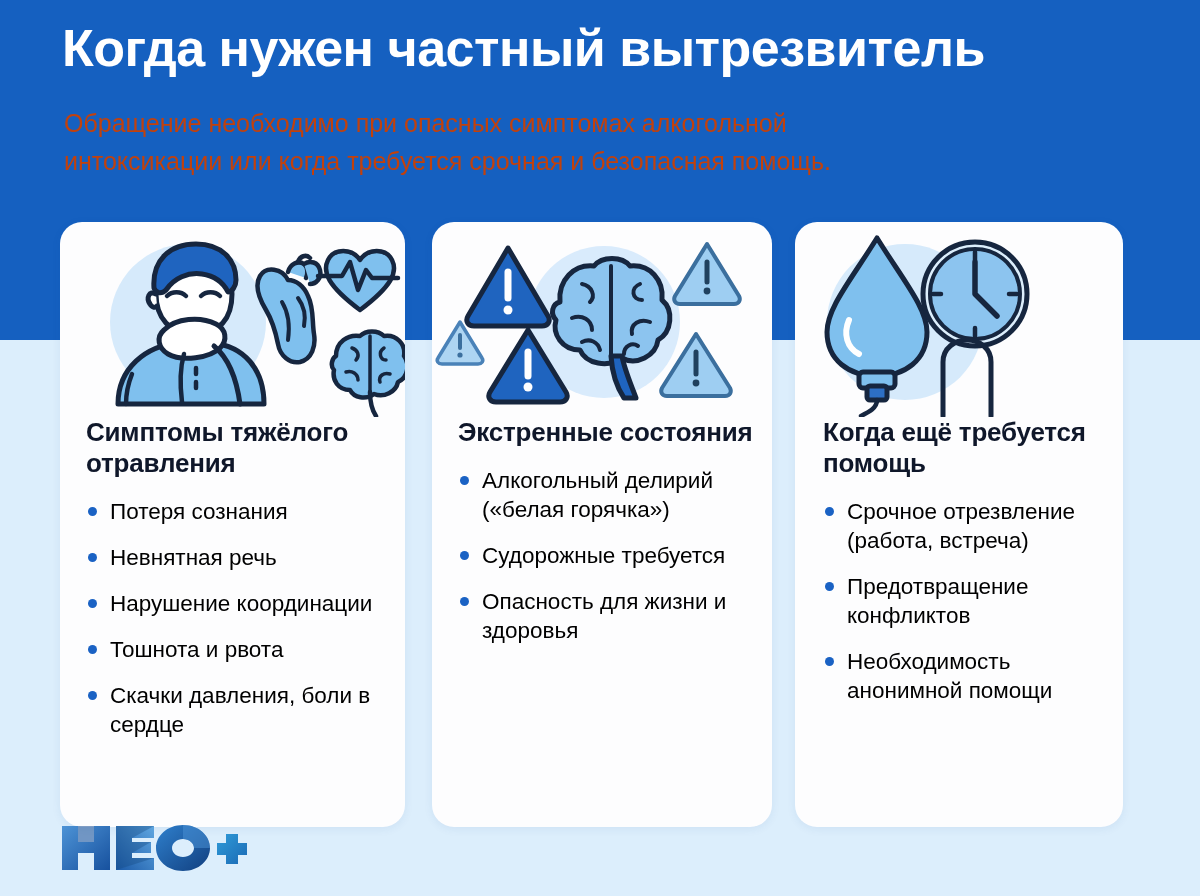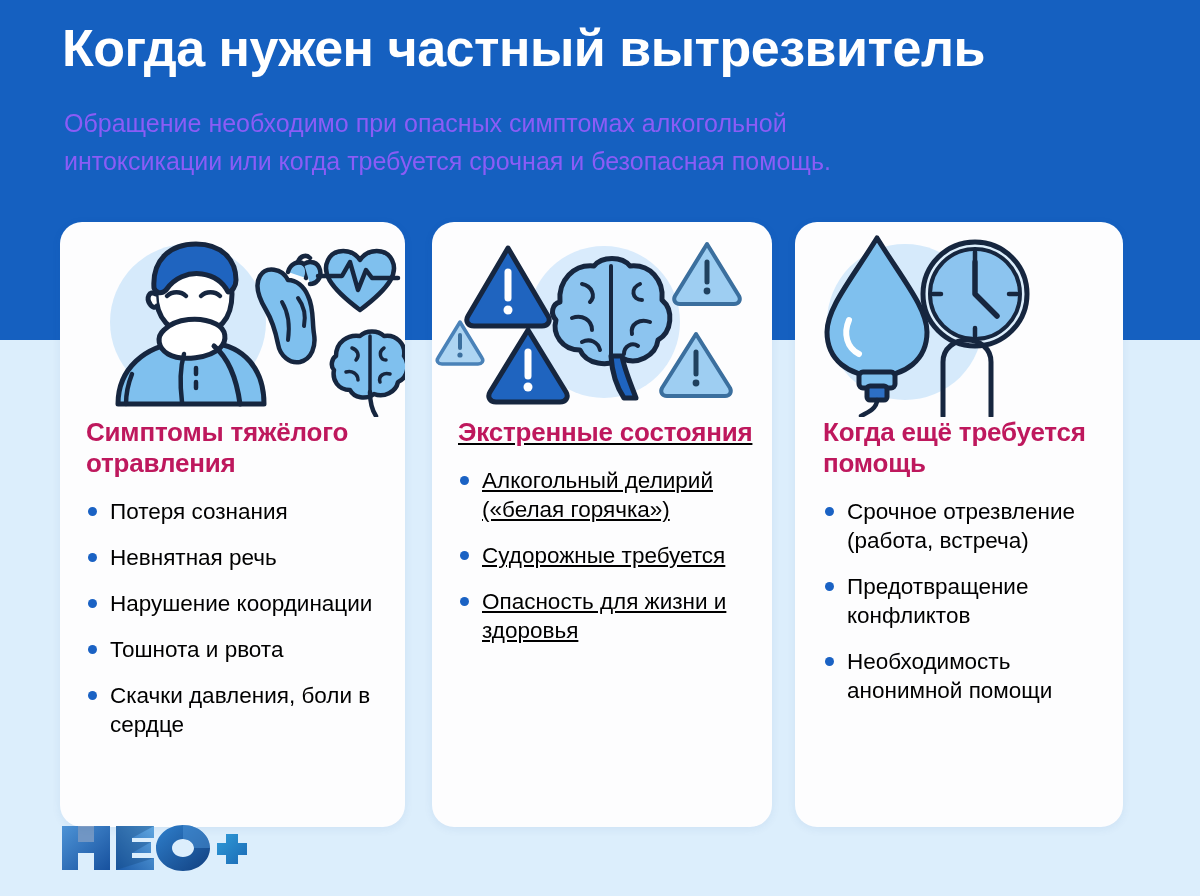--- a/index.html
+++ b/index.html
@@ -50,21 +50,21 @@
     line-height: 60px;
     font-weight: bold;
     letter-spacing: -0.5px;
     white-space: nowrap;
   }
   .subtitle {
     position: absolute;
     left: 64px;
     top: 104px;
     width: 1040px;
-    color: #8b5cf6;
+    color: #c2410c;
     font-size: 25px;
     line-height: 38px;
     font-weight: normal;
   }
   .subtitle-line { display: block; }
 
   
   .cards {
     position: absolute;
     left: 0; top: 0;
@@ -75,34 +75,34 @@
   .card {
     position: absolute;
     top: 222px;
     height: 605px;
     background: #fdfdfe;
     border-radius: 22px;
     box-shadow: 0 2px 10px rgba(20, 70, 140, 0.07);
     overflow: hidden;
   }
   .card-1 { left: 60px;  width: 345px; }
-  .card-2 { left: 432px; width: 340px; text-decoration: underline; }
+  .card-2 { left: 432px; width: 340px; }
   .card-3 { left: 795px; width: 328px; }
 
   .card-art {
     position: relative;
     height: 195px;
     width: 100%;
   }
   .card-art svg { display: block; }
 
   .card-heading {
     margin: 0;
     padding: 0 0 0 26px;
-    color: #be185d;
+    color: #0f172a;
     font-size: 26px;
     line-height: 31px;
     font-weight: bold;
     letter-spacing: -0.2px;
   }
   .card-3 .card-heading { padding-left: 28px; }
 
   .bullets {
     list-style: none;
     margin: 18px 0 0 0;

